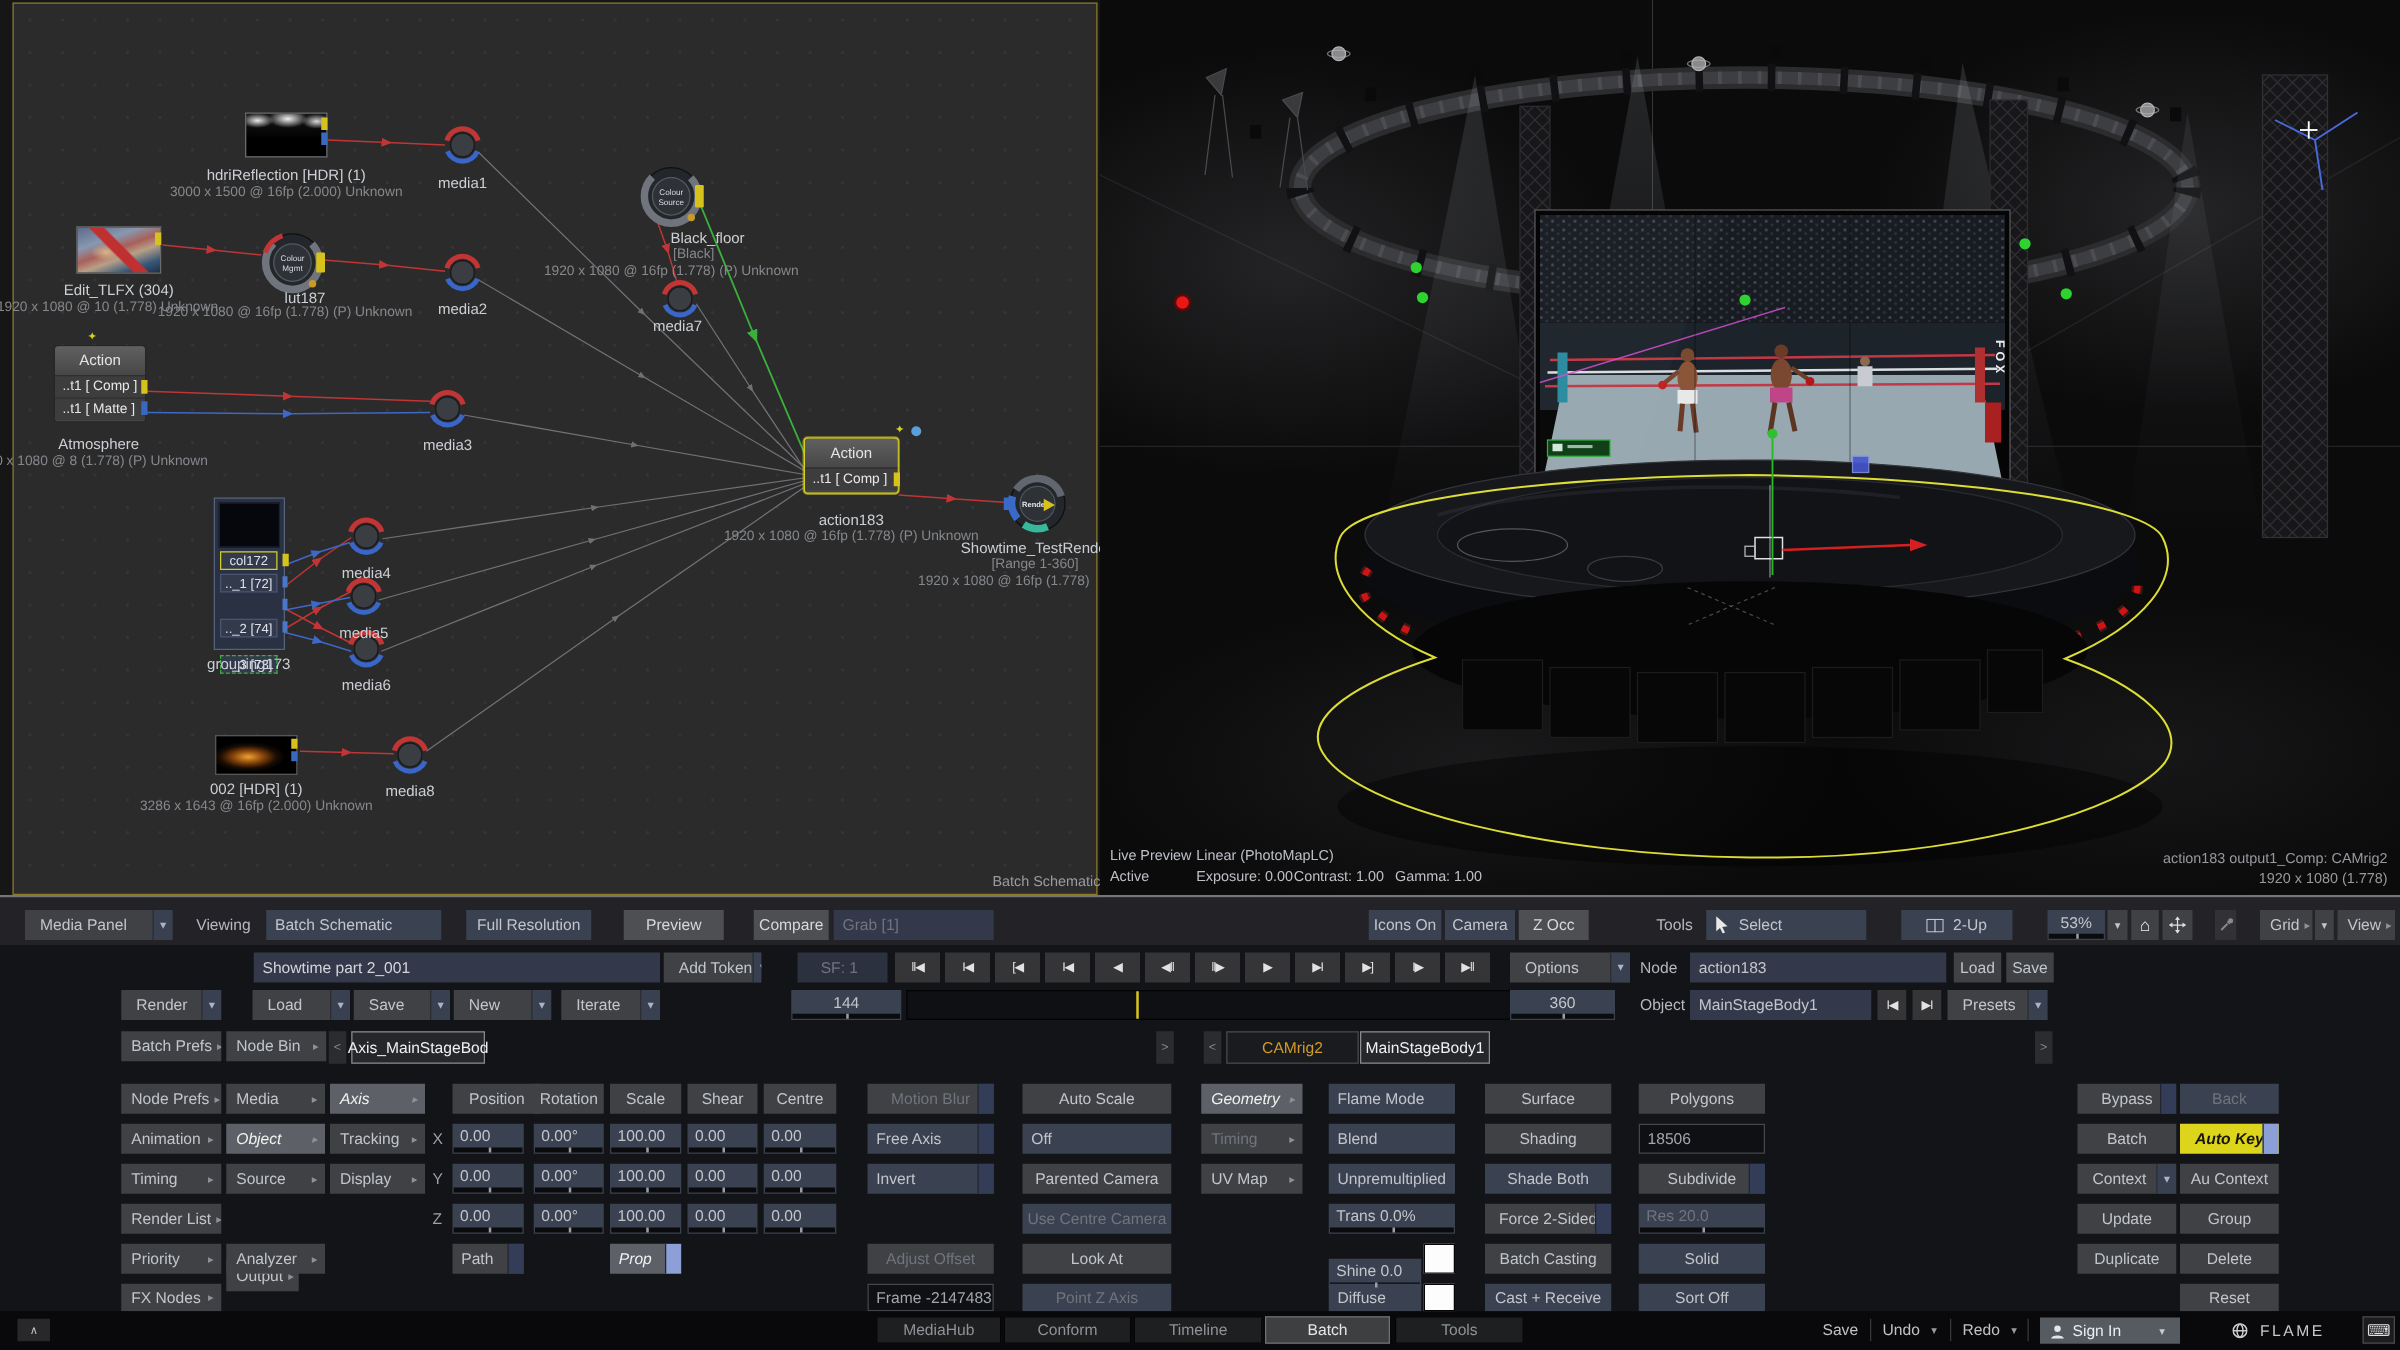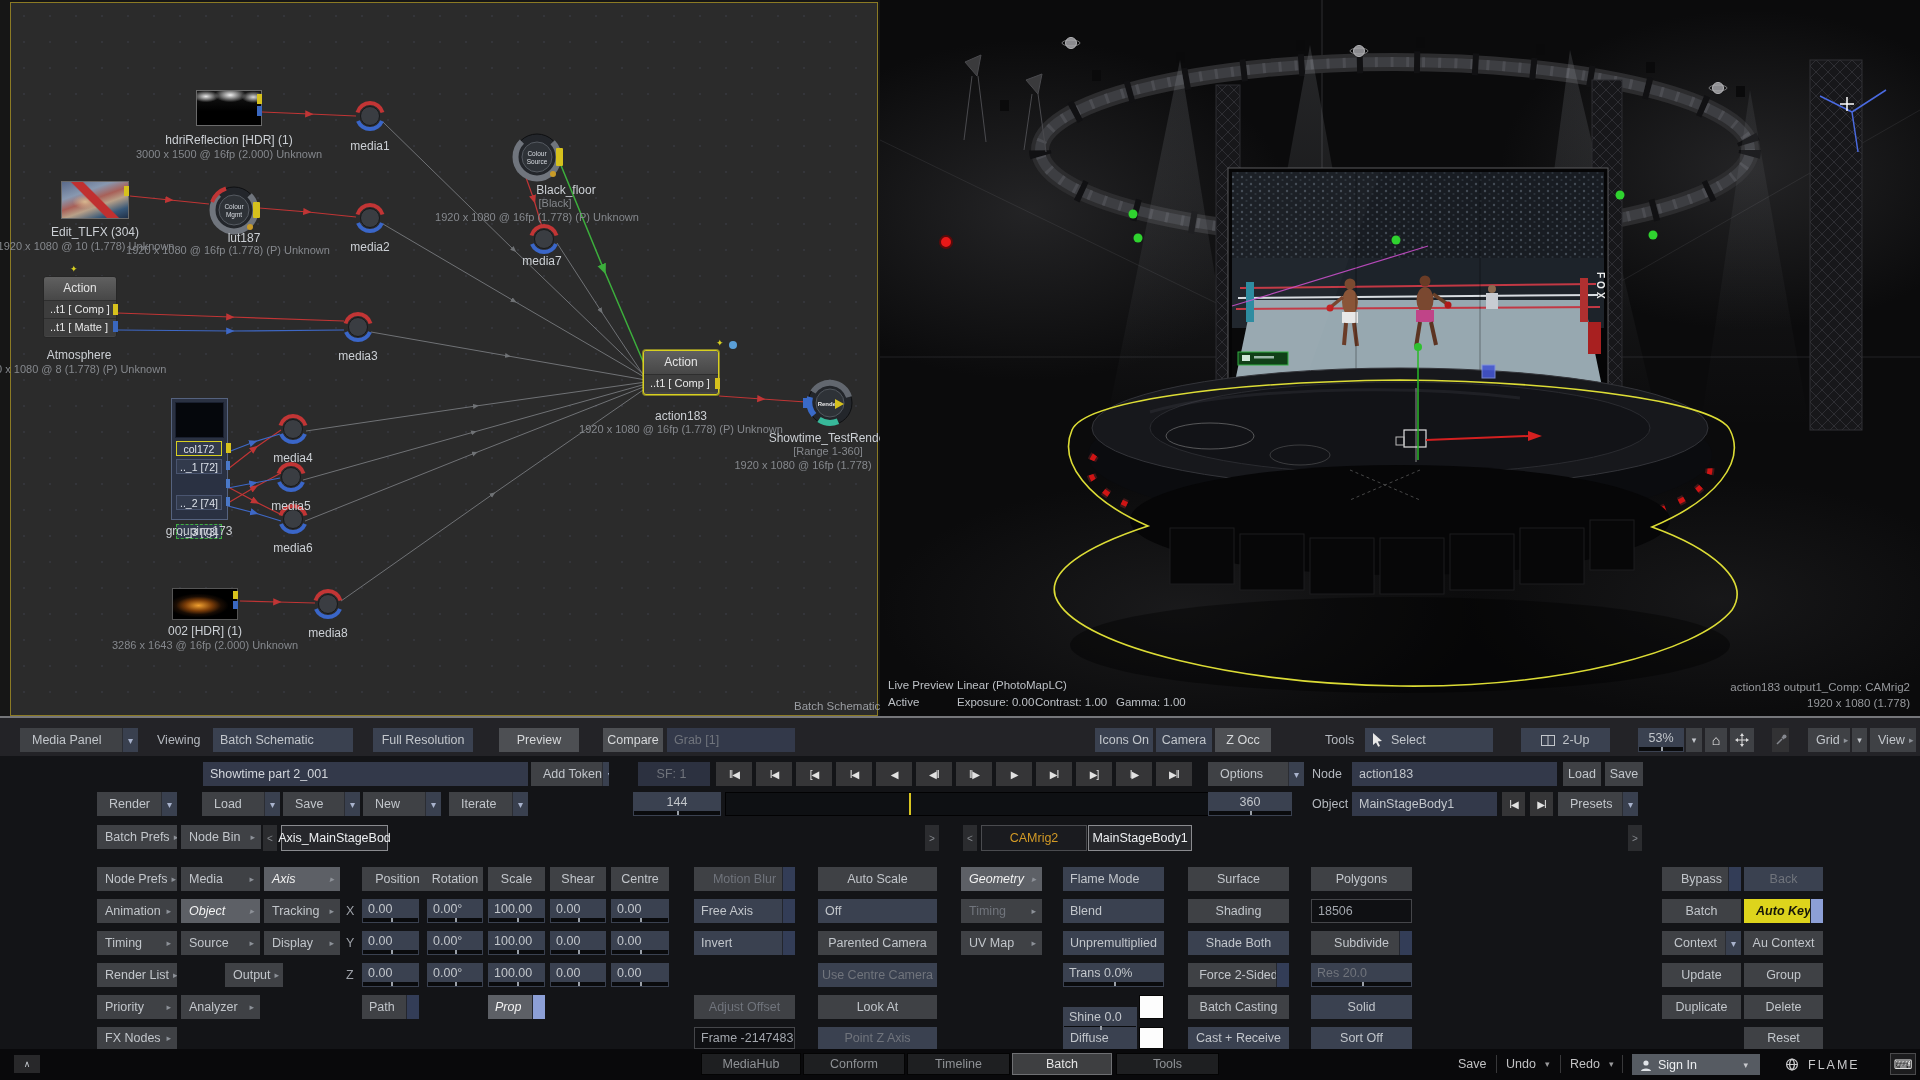--- a/index.html
+++ b/index.html
@@ -544,21 +544,21 @@
 
   <div class="b mnu" style="left:97px;top:867px;width:80px;">Node Prefs</div>
   <div class="b mnu" style="left:97px;top:899px;width:80px;">Animation</div>
   <div class="b mnu" style="left:97px;top:931px;width:80px;">Timing</div>
   <div class="b mnu" style="left:97px;top:963px;width:80px;">Render List</div>
   <div class="b mnu" style="left:97px;top:995px;width:80px;">Priority</div>
   <div class="b mnu" style="left:97px;top:1027px;width:80px;height:22px;">FX Nodes</div>
   <div class="b mnu" style="left:181px;top:867px;width:79px;">Media</div>
   <div class="b mnu act" style="left:181px;top:899px;width:79px;">Object</div>
   <div class="b mnu" style="left:181px;top:931px;width:79px;">Source</div>
-  <div class="b mnu" style="left:181px;top:963px;width:58px;margin-left:44px;">Output</div>
+  <div class="b mnu" style="left:181px;top:1009px;width:58px;">Output</div>
   <div class="b mnu" style="left:181px;top:995px;width:79px;">Analyzer</div>
   <div class="b mnu act" style="left:264px;top:867px;width:76px;">Axis</div>
   <div class="b mnu" style="left:264px;top:899px;width:76px;">Tracking</div>
   <div class="b mnu" style="left:264px;top:931px;width:76px;">Display</div>
 
   <div class="lbl" style="left:346px;top:899px;color:#9da1a8;">X</div>
   <div class="lbl" style="left:346px;top:931px;color:#9da1a8;">Y</div>
   <div class="lbl" style="left:346px;top:963px;color:#9da1a8;">Z</div>
   <div class="b" style="left:362px;top:867px;width:71px;">Position</div>
   <div class="b" style="left:427px;top:867px;width:56px;">Rotation</div>
@@ -638,21 +638,21 @@
   <div class="stab on" style="left:1012px;top:1053px;width:100px;">Batch</div>
   <div class="stab" style="left:1116px;top:1053px;width:103px;">Tools</div>
   <div class="sbtxt" style="left:1458px;top:1054px;">Save</div>
   <div class="vsep" style="left:1496px;"></div>
   <div class="sbtxt" style="left:1506px;top:1054px;">Undo</div>
   <div class="sbtxt" style="left:1545px;top:1054px;font-size:9px;color:#9a9a9c;">▾</div>
   <div class="vsep" style="left:1560px;"></div>
   <div class="sbtxt" style="left:1570px;top:1054px;">Redo</div>
   <div class="sbtxt" style="left:1609px;top:1054px;font-size:9px;color:#9a9a9c;">▾</div>
   <div class="vsep" style="left:1622px;"></div>
-  <div class="b" style="left:1632px;top:1054px;width:128px;height:21px;background:#565b62;justify-content:flex-start;gap:6px;padding-left:8px;">
+  <div class="b" style="left:1632px;top:1054px;width:112px;height:21px;background:#565b62;justify-content:flex-start;gap:6px;padding-left:8px;">
     <span class="ic">
         <svg width="12" height="12">
           <circle cx="6" cy="4" r="2.6" fill="#e2e5e9"></circle>
           <path d="M1,12 C1,8.5 11,8.5 11,12 Z" fill="#e2e5e9"></path>
         </svg>
       </span>
     <span style="color:#eceef0;">Sign In</span>
     <span style="margin-left:auto;padding-right:7px;font-size:9px;color:#c8cace;">▾</span>
   </div>
   <span class="ic" style="position:absolute;left:1782px;top:1056px;">

